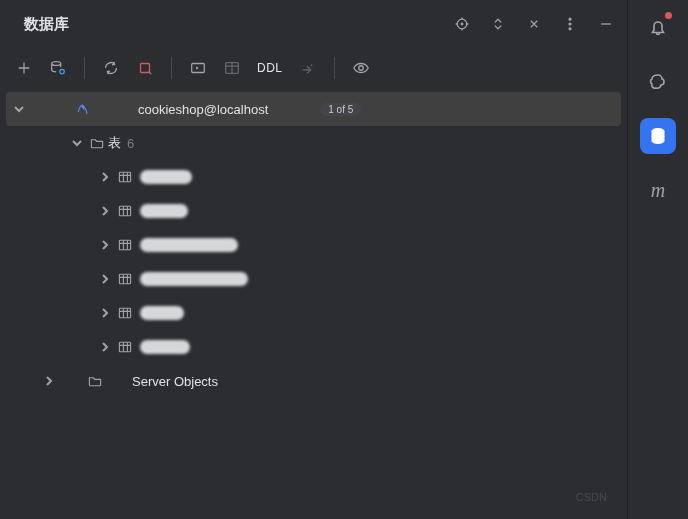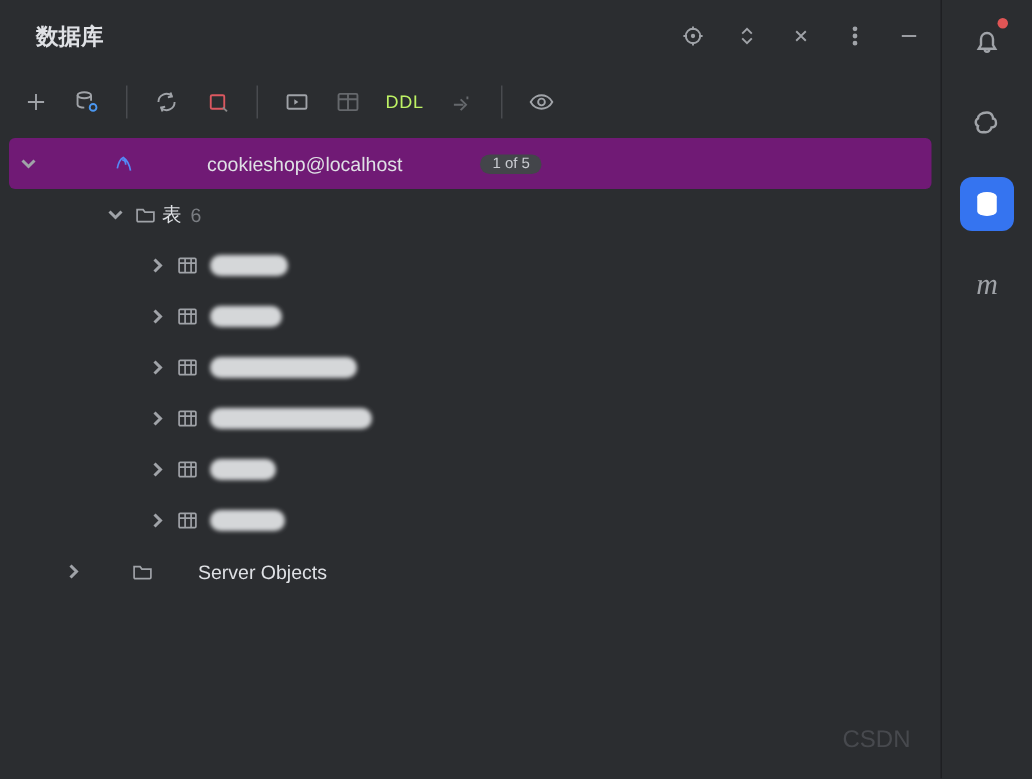--- a/index.html
+++ b/index.html
@@ -17,35 +17,35 @@
 .right-bar { width: 60px; background: #2b2d30; display: flex; flex-direction: column; align-items: center; padding-top: 10px; gap: 18px; }
 .header { display: flex; align-items: center; padding: 0 12px; height: 48px; }
 .header-title { font-size: 15px; font-weight: 600; flex: 1; margin-left: 12px; }
 .header-icons { display: flex; gap: 18px; align-items: center; color: #a0a3a8; }
 .ico { display: inline-flex; align-items: center; justify-content: center; width: 18px; height: 18px; }
 .ico svg { width: 16px; height: 16px; stroke: currentColor; fill: none; stroke-width: 1.6; }
 .toolbar { display: flex; align-items: center; padding: 4px 12px; height: 40px; gap: 10px; color: #a0a3a8; }
 .sep { width: 1px; height: 22px; background: #494b4f; margin: 0 4px; }
 .toolbar-btn { display: inline-flex; align-items: center; justify-content: center; padding: 3px; cursor: pointer; }
 .toolbar-btn svg { width: 18px; height: 18px; stroke: currentColor; fill: none; stroke-width: 1.4; }
-.ddl { font-size: 12px; color: #bef264; letter-spacing: 0.5px; }
+.ddl { font-size: 12px; color: #e5e5e5; letter-spacing: 0.5px; }
 .tree { padding: 4px 6px; }
 .row { display: flex; align-items: center; height: 34px; padding-left: 4px; border-radius: 4px; }
-.row.sel { background: #701a75; gap: 44px; }
+.row.sel { background: #404040; gap: 44px; }
 .caret { width: 18px; display: inline-flex; justify-content: center; align-items: center; color: #a0a3a8; }
 .caret svg { width: 12px; height: 12px; stroke: currentColor; fill: none; stroke-width: 2; }
 .tree-ico { width: 22px; display: inline-flex; justify-content: center; align-items: center; color: #a0a3a8; }
 .tree-ico svg { width: 16px; height: 16px; stroke: currentColor; fill: none; stroke-width: 1.4; }
 .tree-ico.blue { color: #548af7; }
 .tree-label { white-space: nowrap; }
 .badge { background: #43454a; border-radius: 10px; padding: 1px 8px; font-size: 10px; margin-left: 8px; color: #c9cbd1; }
 .count { color: #7a7d82; margin-left: 6px; }
 .smudge { display: inline-block; height: 14px; border-radius: 7px; background: #e8eaec; margin-left: 4px; filter: blur(1.5px); opacity: 0.9; }
 .watermark-lg { position: absolute; right: 18px; bottom: 30px; color: #3474d4; font-style: italic; font-size: 26px; font-weight: 500; opacity: 0.75; letter-spacing: -0.5px; }
-.watermark-sm { position: absolute; right: 20px; bottom: 16px; color: #5b5d62; font-size: 16px; opacity: 0.6; }
+.watermark-sm { position: absolute; right: 20px; bottom: 16px; color: #5b5d62; font-size: 11px; opacity: 0.6; }
 .right-btn { width: 36px; height: 36px; display: flex; align-items: center; justify-content: center; border-radius: 8px; color: #a0a3a8; }
 .right-btn.active { background: #3574f0; color: #fff; }
 .right-btn svg { width: 20px; height: 20px; stroke: currentColor; fill: none; stroke-width: 1.6; }
 .right-btn .m-letter { font-style: italic; font-family: serif; font-size: 20px; }
 .bell { position: relative; }
 .bell-dot { position: absolute; top: 2px; right: 4px; width: 7px; height: 7px; background: #e05555; border-radius: 50%; }
 </style>
 </head>
 <body>
 

